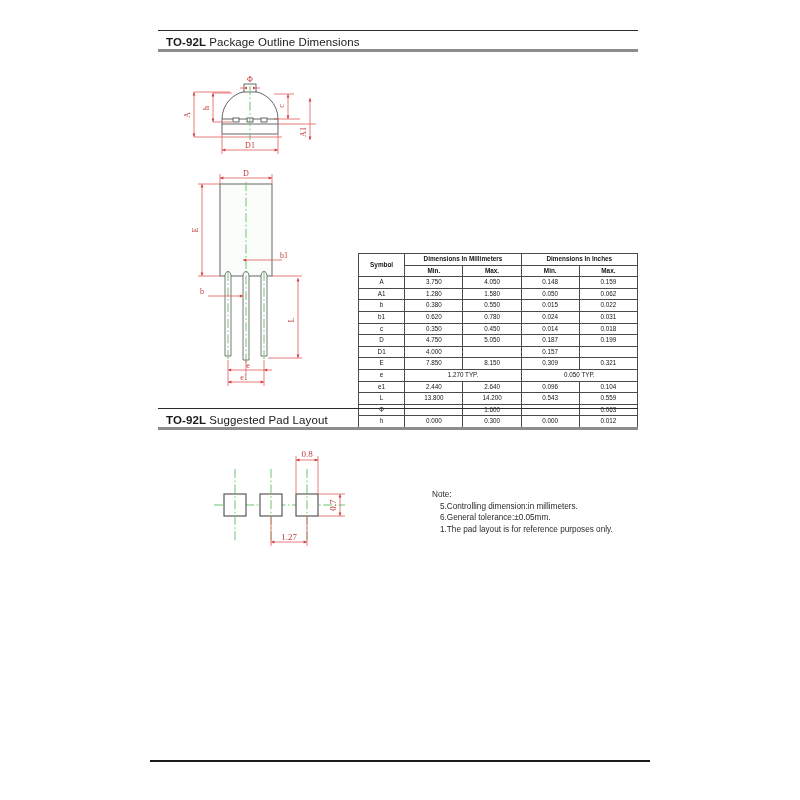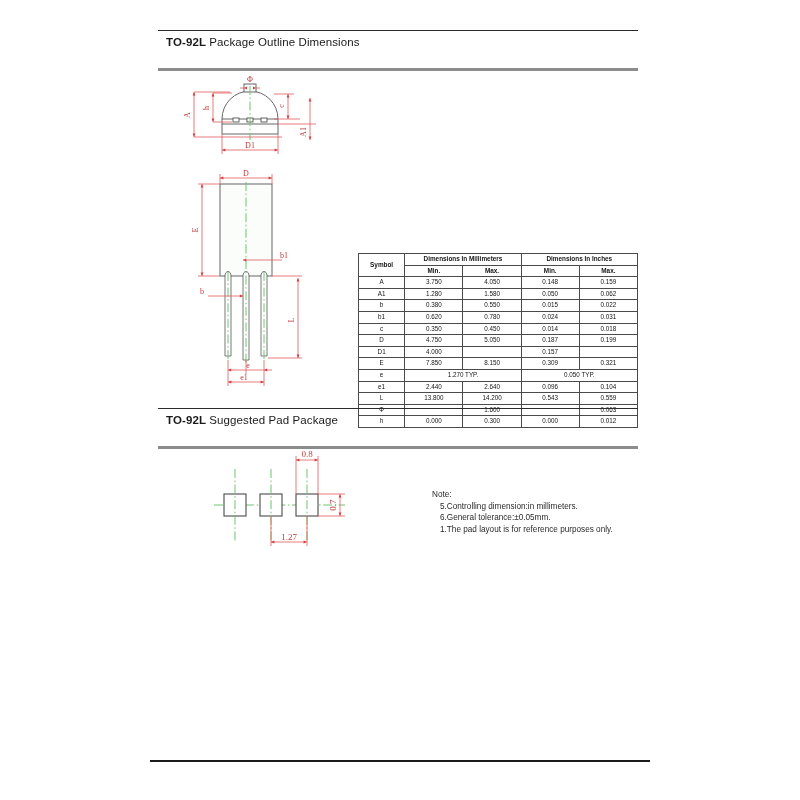--- a/index.html
+++ b/index.html
@@ -7,21 +7,21 @@
   body{
     width:800px;height:800px;position:relative;overflow:hidden;
     font-family:"Liberation Sans", sans-serif;color:#1a1a1a;
   }
   .page{position:absolute;left:0;top:0;width:800px;height:800px;}
 
   
   .sec{position:absolute;left:158px;width:480px;}
   .sec .rule-top{height:1px;background:#2b2b2b;width:100%;}
   .sec .hdr{
-    padding:4px 0 19px 8px;font-size:11.5px;letter-spacing:.1px;
+    padding:4px 0 0 8px;font-size:11.5px;letter-spacing:.1px;
     white-space:nowrap;line-height:14px;
   }
   .sec .hdr b{font-weight:bold;}
   .sec .hdr span.lt{font-weight:normal;}
   .sec .rule-bot{height:3px;background:#8c8c8c;width:100%;}
 
   #sec1{top:30px;}
   #sec2{top:408px;}
 
   .footrule{position:absolute;left:150px;top:760px;width:500px;height:2px;background:#1a1a1a;}
@@ -282,21 +282,21 @@
           <td class="num">0.000</td>
           <td class="num">0.300</td>
           <td class="num">0.000</td>
           <td class="num">0.012</td>
         </tr>
       </tbody>
   </table>
 
   <div class="sec" id="sec2">
     <div class="rule-top"></div>
-    <div class="hdr"><b>TO-92L</b><span class="lt"> Suggested Pad Package</span></div>
+    <div class="hdr"><b>TO-92L</b><span class="lt"> Suggested Pad Layout</span></div>
     <div class="rule-bot"></div>
   </div>
 
   <svg class="draw" id="padlayout" style="left:200px;top:447px;" width="165" height="108" viewBox="0 0 165 108">
 
     <line class="gln" x1="14" y1="58" x2="145" y2="58"></line>
 
     <rect class="pad" x="24" y="47" width="22" height="22"></rect>
     <rect class="pad" x="60" y="47" width="22" height="22"></rect>
     <rect class="pad" x="96" y="47" width="22" height="22"></rect>

